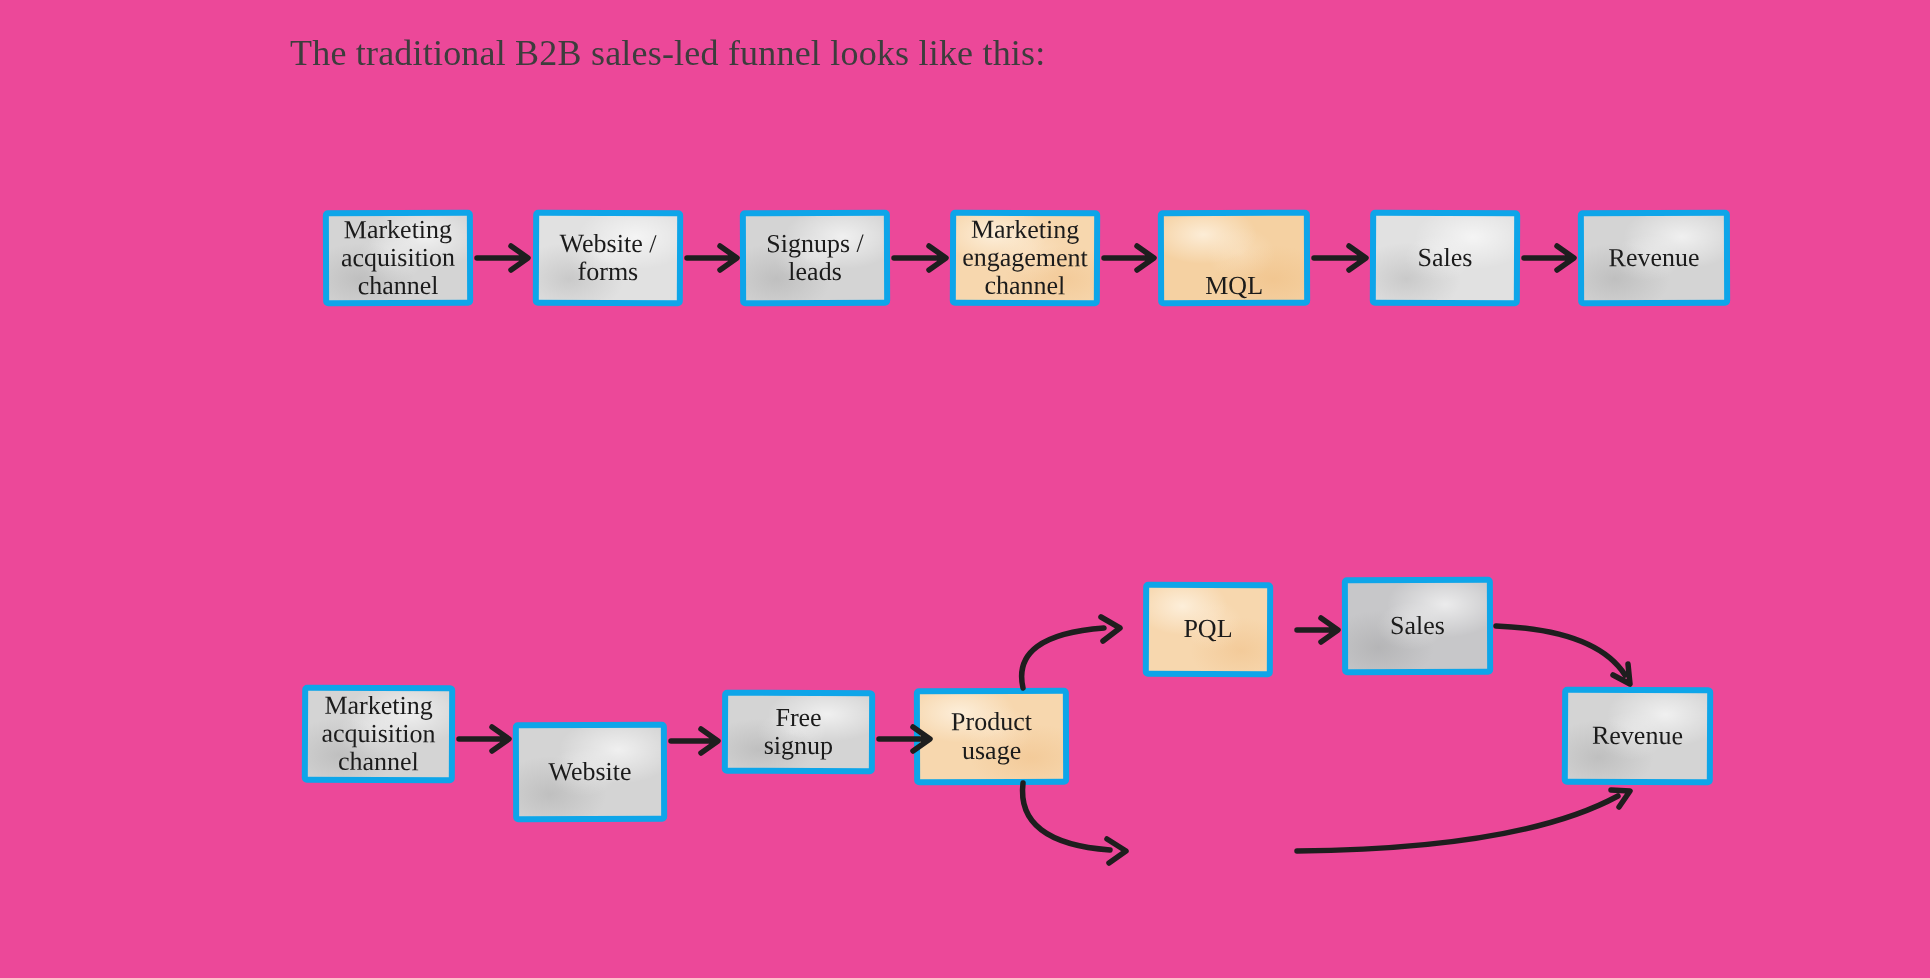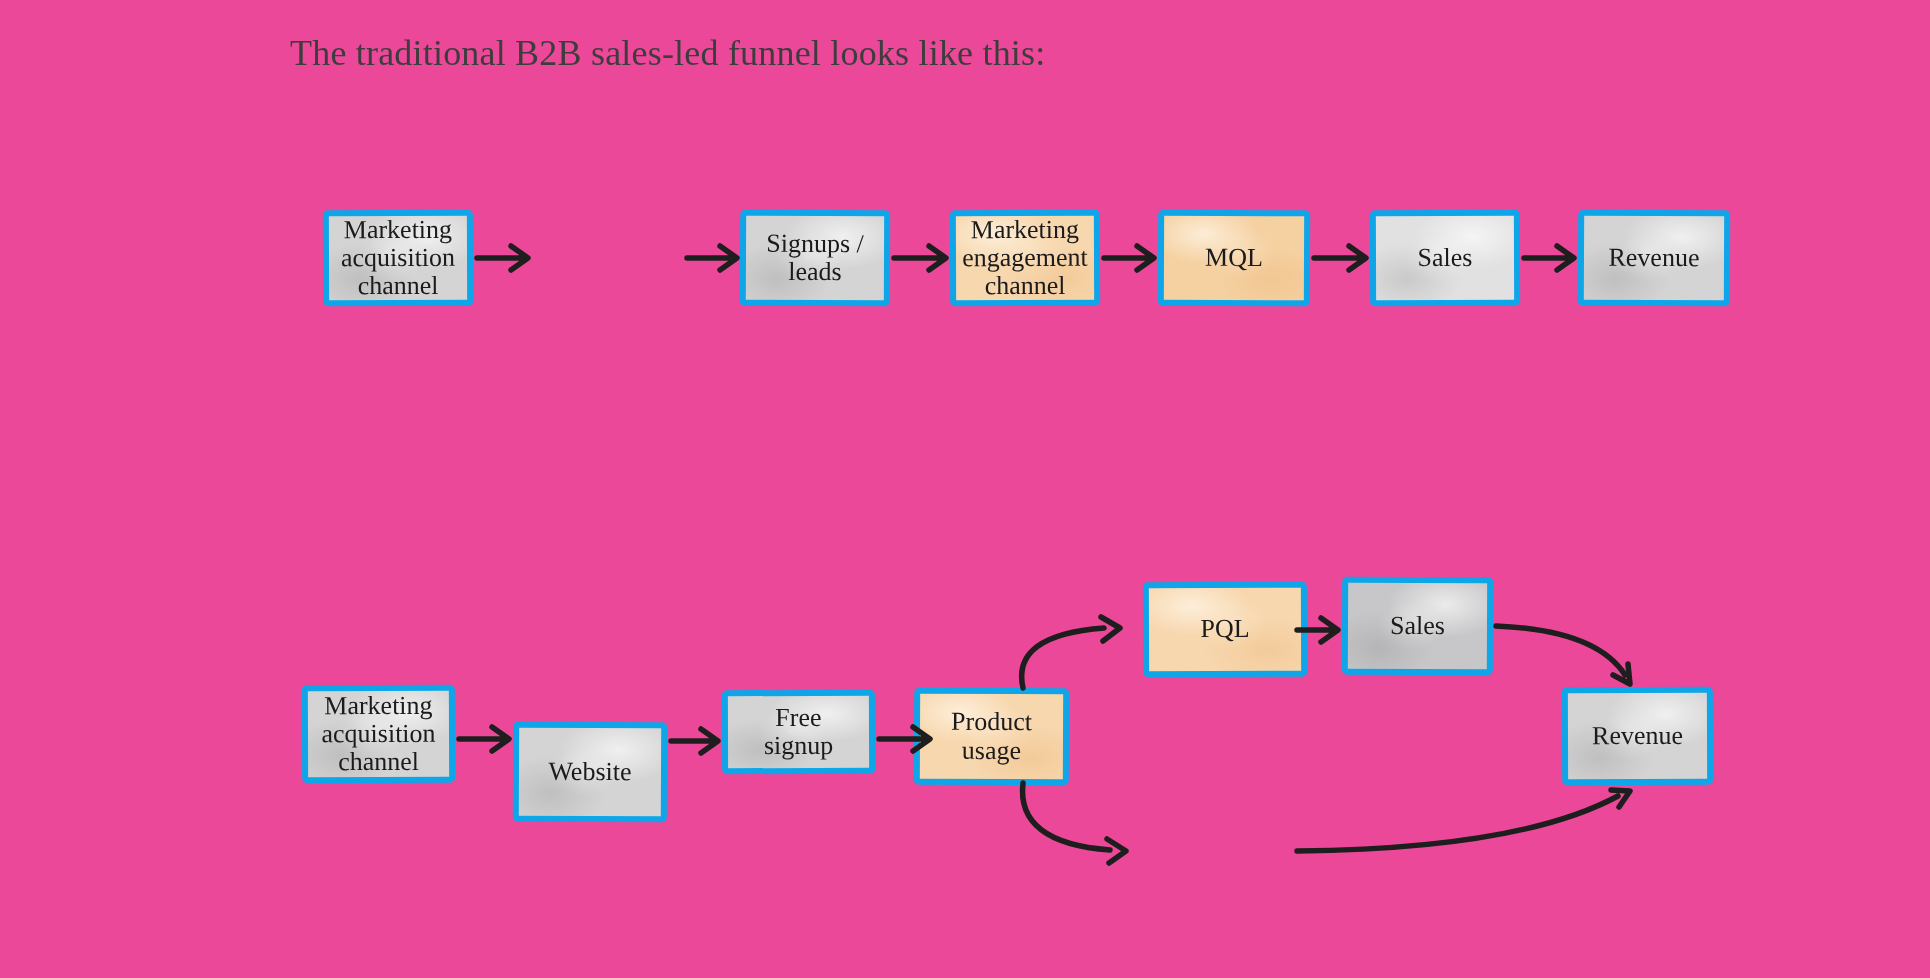--- a/index.html
+++ b/index.html
@@ -59,40 +59,44 @@
   .node.orange { background-color: #f7d7ae; }
   .node.orange::before {
     content: "";
     position: absolute;
     inset: 0;
     background:
       radial-gradient(ellipse 55% 50% at 28% 22%, rgba(255,246,232,0.75), rgba(255,246,232,0) 70%),
       radial-gradient(ellipse 60% 55% at 78% 75%, rgba(233,171,101,0.28), rgba(233,171,101,0) 72%),
       radial-gradient(ellipse 35% 45% at 55% 45%, rgba(255,240,220,0.35), rgba(255,240,220,0) 70%);
   }
-  .node.orange.deeper { background-color: #f5d1a2; }
+  .node.orange.deeper { background-color: #f5d1a2; align-items: flex-end; }
   .arrows-layer {
     position: absolute;
     left: 0;
     top: 0;
     pointer-events: none;
     z-index: 3;
   }
 </style>
 </head>
 <body>
 
 <div class="canvas">
 
   <div class="section-title" style="left:290px; top:32px;">The traditional B2B sales-led funnel looks like this:</div>
 
   <div class="node gray" style="left:323px; top:210px; width:150px; height:96px;">
     <span class="label">Marketing
 acquisition
 channel</span>
+  </div>
+  <div class="node gray lighter" style="left:533px; top:210px; width:150px; height:96px;">
+    <span class="label">Website /
+forms</span>
   </div>
   <div class="node gray" style="left:740px; top:210px; width:150px; height:96px;">
     <span class="label">Signups /
 leads</span>
   </div>
   <div class="node orange" style="left:950px; top:210px; width:150px; height:96px;">
     <span class="label">Marketing
 engagement
 channel</span>
   </div>
@@ -116,21 +120,21 @@
     <span class="label">Website</span>
   </div>
   <div class="node gray" style="left:722px; top:690px; width:153px; height:84px;">
     <span class="label">Free
 signup</span>
   </div>
   <div class="node orange" style="left:914px; top:688px; width:155px; height:97px;">
     <span class="label">Product
 usage</span>
   </div>
-  <div class="node orange" style="left:1143px; top:582px; width:164px; height:95px;">
+  <div class="node orange" style="left:1143px; top:582px; width:130px; height:95px;">
     <span class="label">PQL</span>
   </div>
   <div class="node gray darker" style="left:1342px; top:577px; width:151px; height:98px;">
     <span class="label">Sales</span>
   </div>
   <div class="node gray" style="left:1562px; top:687px; width:151px; height:98px;">
     <span class="label">Revenue</span>
   </div>
 
   <svg class="arrows-layer" width="1930" height="978" viewBox="0 0 1930 978">

